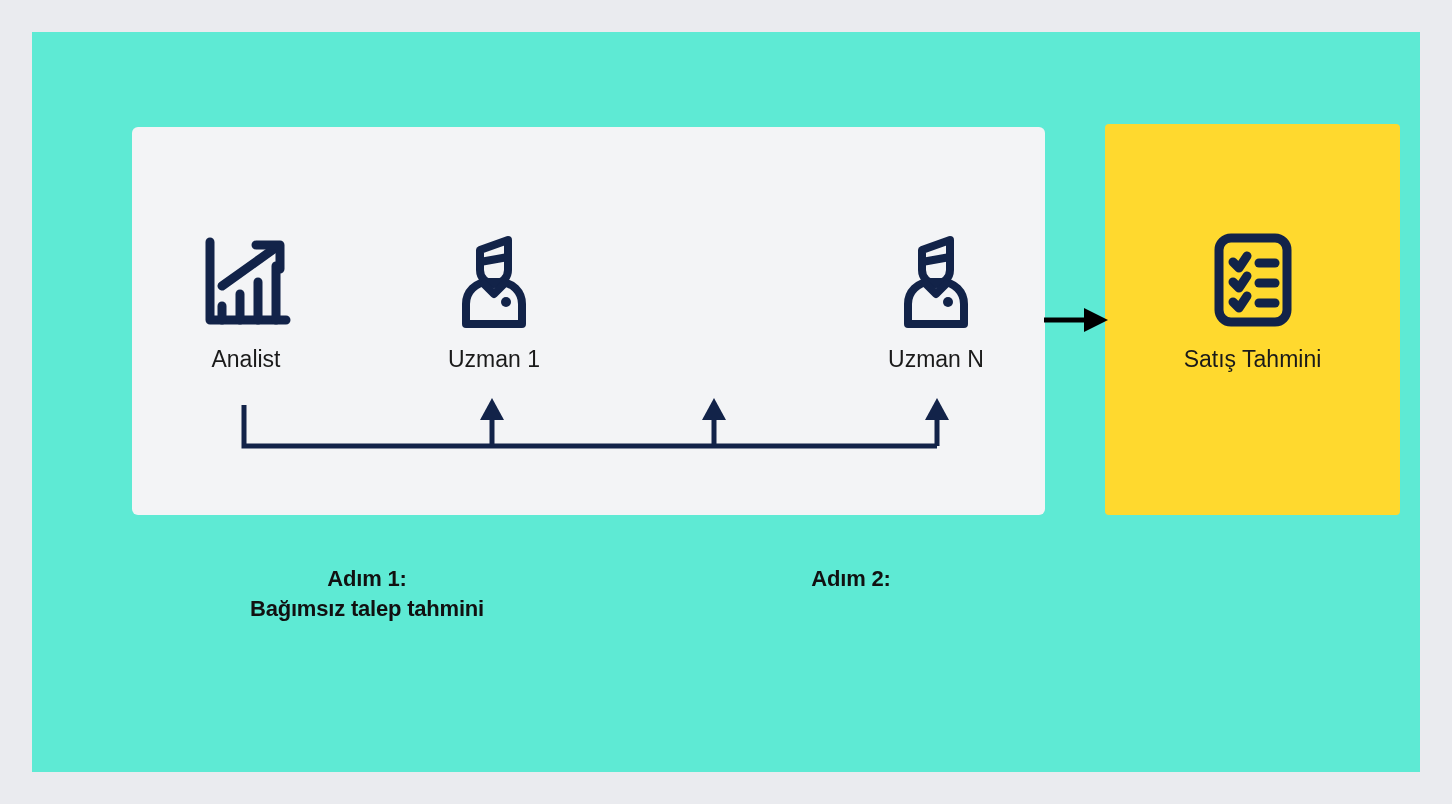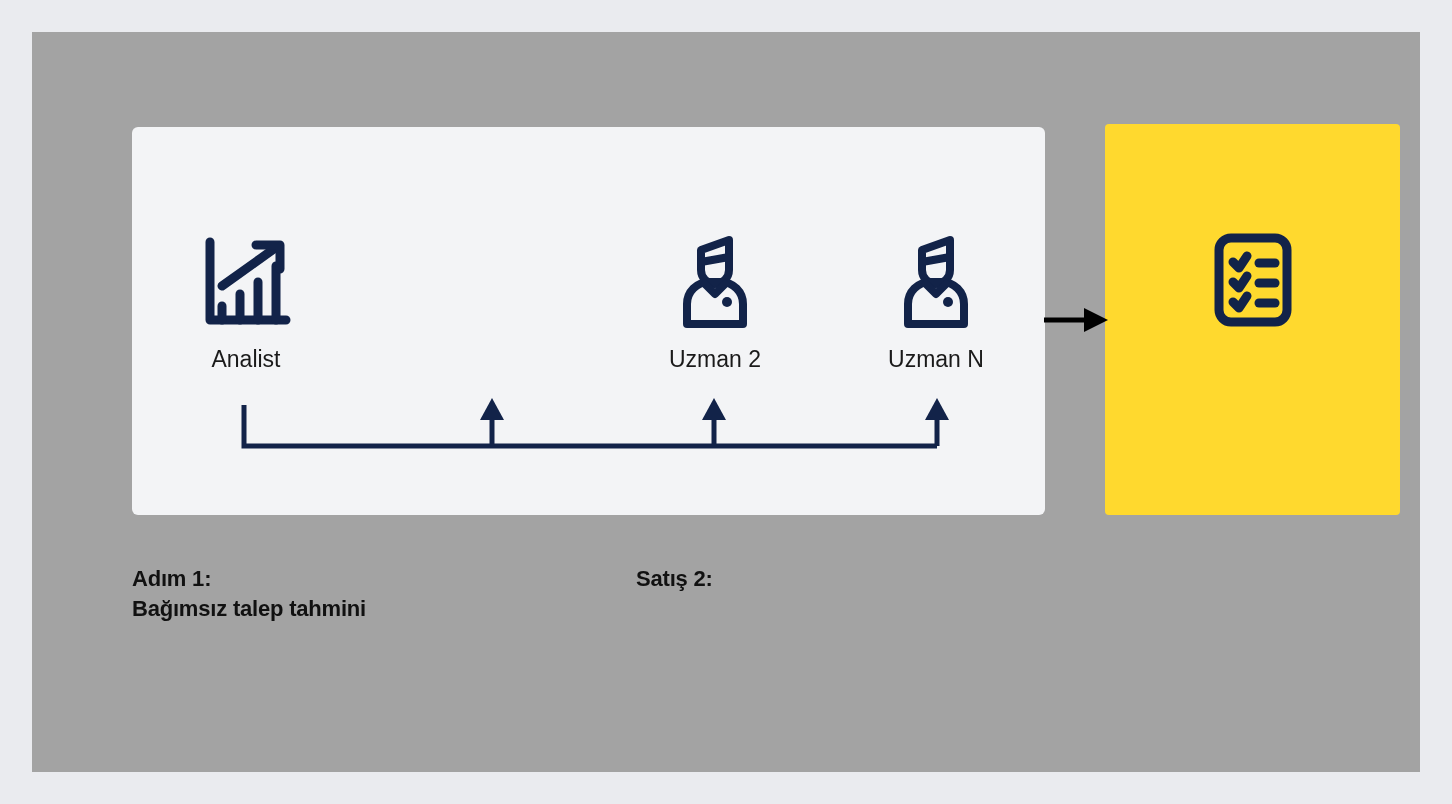--- a/index.html
+++ b/index.html
@@ -20,21 +20,21 @@
     height: 804px;
   }
 
   
   #card {
     position: absolute;
     left: 32px;
     top: 32px;
     width: 1388px;
     height: 740px;
-    background: #a3a3a3;
+    background: #5eead4;
   }
 
   
   #gray-panel {
     position: absolute;
     left: 100px;
     top: 95px;
     width: 913px;
     height: 388px;
     background: #f3f4f6;
@@ -114,20 +114,21 @@
     left: 1008px;
     top: 272px;
     width: 70px;
     height: 32px;
   }
 
   
   .step {
     position: absolute;
     top: 533px;
+    text-align: center;
   }
   .step .step-title {
     font-size: 22px;
     font-weight: bold;
     color: #111111;
     line-height: 1.25;
     letter-spacing: -0.2px;
   }
   .step .step-desc {
     font-size: 22px;
@@ -162,35 +163,35 @@
             <path d="M58 84 L58 46"></path>
             <path d="M76 84 L76 30"></path>
             <path d="M22 50 L78 10"></path>
             <path d="M56 9 L80 9 L80 33"></path>
           </g>
         </svg>
       </div>
       <div class="caption">Analist</div>
     </div>
 
-
-    <div class="actor" id="actor-expert-2">
+    <div class="actor" id="actor-expert-1">
       <div class="glyph">
         <svg width="72" height="96" viewBox="0 0 72 96" aria-hidden="true">
           <g fill="none" stroke="#122349" stroke-width="8" stroke-linecap="round" stroke-linejoin="round">
             <path d="M22 18 L22 38 A14 14 0 0 0 50 38 L50 8 L22 18 Z"></path>
             <path d="M22 30 L50 25"></path>
             <path d="M8 92 L8 72 A22 22 0 0 1 30 50 L42 50 A22 22 0 0 1 64 72 L64 92 Z"></path>
             <path d="M26 52 L36 62 L46 52"></path>
           </g>
           <circle cx="48" cy="70" r="5" fill="#122349"></circle>
         </svg>
       </div>
-      <div class="caption">Uzman 2</div>
-    </div>
+      <div class="caption">Uzman 1</div>
+    </div>
+
 
     <div class="actor" id="actor-expert-n">
       <div class="glyph">
         <svg width="72" height="96" viewBox="0 0 72 96" aria-hidden="true">
           <g fill="none" stroke="#122349" stroke-width="8" stroke-linecap="round" stroke-linejoin="round">
             <path d="M22 18 L22 38 A14 14 0 0 0 50 38 L50 8 L22 18 Z"></path>
             <path d="M22 30 L50 25"></path>
             <path d="M8 92 L8 72 A22 22 0 0 1 30 50 L42 50 A22 22 0 0 1 64 72 L64 92 Z"></path>
             <path d="M26 52 L36 62 L46 52"></path>
           </g>
@@ -207,20 +208,21 @@
           <g fill="none" stroke="#122349" stroke-width="9" stroke-linecap="round" stroke-linejoin="round">
             <path d="M20 30 L26 36 L34 24"></path>
             <path d="M20 50 L26 56 L34 44"></path>
             <path d="M20 70 L26 76 L34 64"></path>
             <path d="M46 31 L62 31"></path>
             <path d="M46 51 L62 51"></path>
             <path d="M46 71 L62 71"></path>
           </g>
         </svg>
       </div>
+      <div class="caption">Satış Tahmini</div>
     </div>
 
     <svg id="feedback-bus" viewBox="0 0 740 70">
       <g stroke="#122349" stroke-width="5" fill="none" stroke-linecap="butt">
         <path d="M22 15 L22 56 L715 56"></path>
         <path d="M270 56 L270 22"></path>
         <path d="M492 56 L492 22"></path>
         <path d="M715 56 L715 22"></path>
       </g>
       <polygon points="270,8 282,30 258,30" fill="#122349"></polygon>
@@ -232,20 +234,20 @@
       <path d="M4 16 L48 16" stroke="#000000" stroke-width="5" fill="none"></path>
       <polygon points="68,16 44,28 44,4" fill="#000000"></polygon>
     </svg>
 
     <div class="step" id="step-1">
       <div class="step-title">Adım 1:</div>
       <div class="step-desc">Bağımsız talep tahmini</div>
     </div>
 
     <div class="step" id="step-2">
-      <div class="step-title">Satış 2:</div>
+      <div class="step-title">Adım 2:</div>
     </div>
 
     <div class="step" id="step-3">
     </div>
 
   </div>
 </div>
 
 </body></html>

